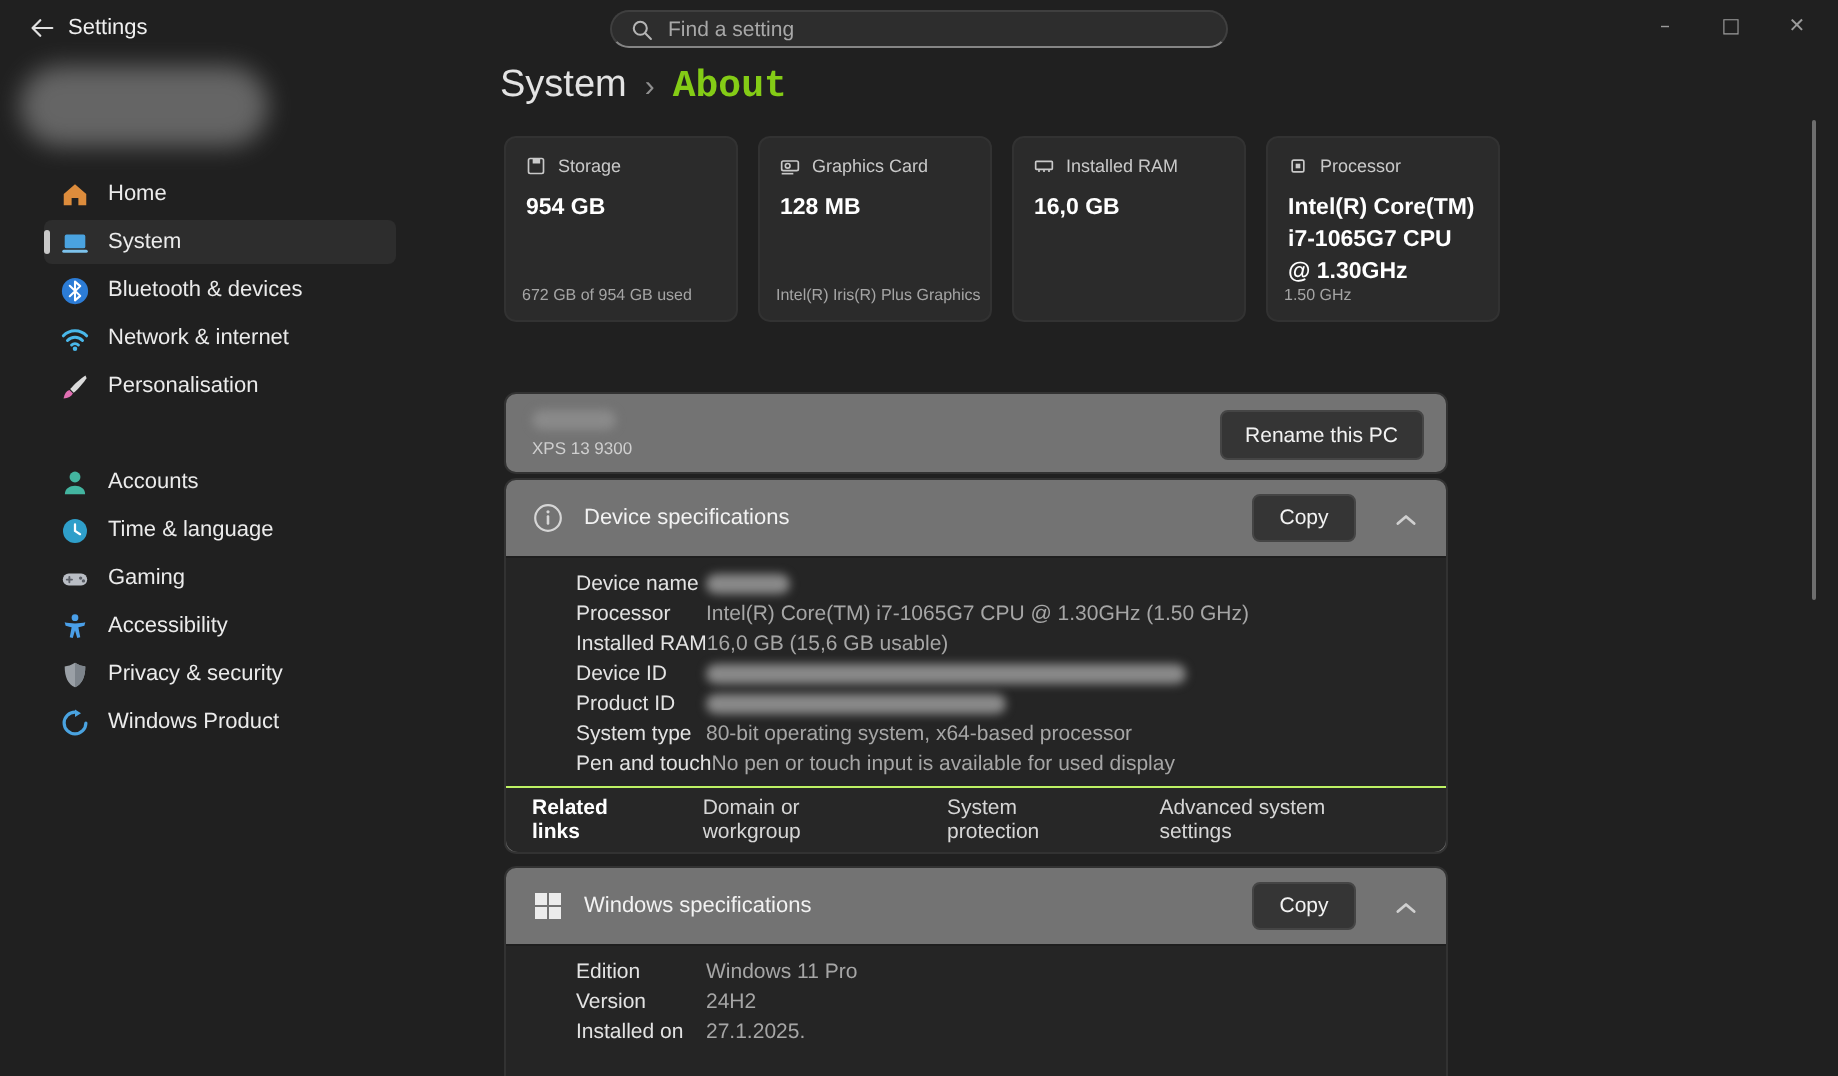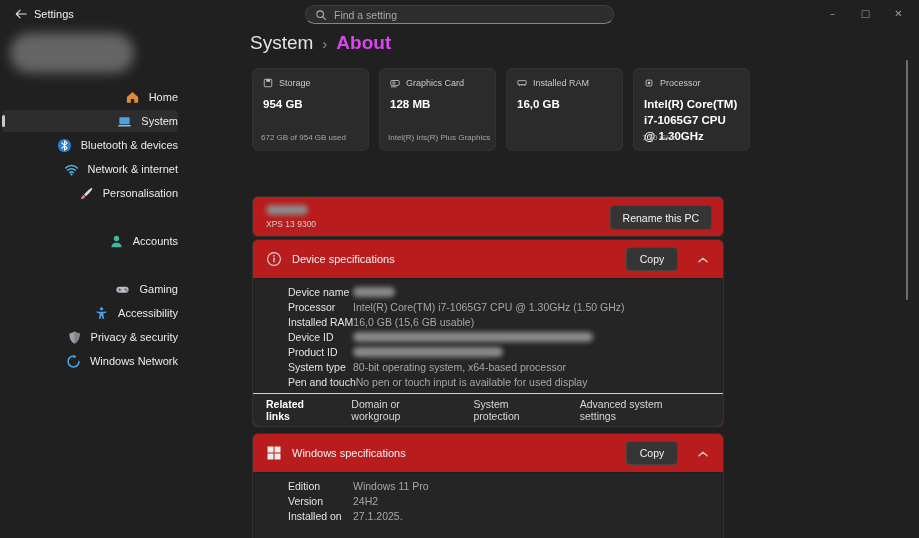--- a/index.html
+++ b/index.html
@@ -22,40 +22,40 @@
     position:absolute; left:305px; top:5px; width:309px; height:19px;
     background:#2d2d2d; border:1px solid #3f3f3f; border-bottom:1px solid #858585;
     border-radius:10px; display:flex; align-items:center; padding:0 9px; gap:7px;
   }
   .searchbox input { background:transparent; border:0; outline:0; color:#cfcfcf; font-size:10.5px; width:100%; font-family:inherit; }
   .searchbox input::placeholder { color:#a8a8a8; }
 
   
   .sidebar { position:absolute; left:0; top:28px; width:232px; bottom:0; }
   .profile-blur { position:absolute; left:10px; top:5px; width:124px; height:40px; border-radius:20px; background:#6d6d6d; filter:blur(6px); opacity:.9; }
-  .nav-item { position:absolute; left:2px; width:176px; height:22px; border-radius:4px; display:flex; align-items:center; cursor:pointer;justify-content:flex-end; }
+  .nav-item { position:absolute; left:22px; width:176px; height:22px; border-radius:4px; display:flex; align-items:center; cursor:pointer; }
   .nav-item.selected { background:#2d2d2d; }
   .nav-indicator { position:absolute; left:0; top:5px; width:3px; height:12px; border-radius:2px; background:#c8c8c8; display:none; }
   .nav-item.selected .nav-indicator { display:block; }
   .nav-icon { margin-left:8px; width:15px; height:15px; flex:0 0 15px; }
   .nav-label { margin-left:9px; font-size:11px; color:#ebebeb; white-space:nowrap; }
 
   
   .breadcrumb { position:absolute; left:250px; top:32px; font-size:19px; display:flex; align-items:center; }
   .crumb-parent { color:#e3e3e3; }
   .crumb-sep { color:#8f8f8f; font-size:15px; margin:1px 9px 0 9px; }
-  .crumb-current { color:#d946ef; font-weight:bold; }
+  .crumb-current { color:#84cc16; font-weight:bold;font-family:Liberation Mono, monospace; }
 
   .cards { position:absolute; left:252px; top:68px; display:flex; gap:10px; }
-  .sum-card { width:117px; height:83px; background:#2b2b2b; border:1px solid #323232; border-radius:6px; padding:9px 10px; position:relative; }
+  .sum-card { width:117px; height:93px; background:#2b2b2b; border:1px solid #323232; border-radius:6px; padding:9px 10px; position:relative; }
   .sum-head { display:flex; align-items:center; gap:6px; color:#c9c9c9; font-size:9px; white-space:nowrap; }
   .sum-value { margin-top:9px; font-size:11.5px; font-weight:bold; color:#fff; line-height:1.38; }
   .sum-foot { position:absolute; left:8px; bottom:8px; font-size:8px; color:#a5a5a5; white-space:nowrap; }
 
-  .block { position:absolute; left:252px; width:472px; background:#b91c1c; border:1px solid #323232; border-radius:6px; }
+  .block { position:absolute; left:252px; width:472px; background:#737373; border:1px solid #323232; border-radius:6px; }
 
   
   #rename-block { top:196px; height:41px; }
   .devname-blur { position:absolute; left:13px; top:8px; width:42px; height:10px; border-radius:5px; background:#8a8a8a; filter:blur(2.5px); }
   .model-label { position:absolute; left:13px; top:22px; font-size:8.5px; color:#cfcfcf; }
   .btn {
     background:#353535; border:1px solid #454545; border-radius:4px; color:#f2f2f2;
     font-size:10.5px; display:flex; align-items:center; justify-content:center;
     font-family:inherit; cursor:pointer;
   }
@@ -179,20 +179,30 @@
 
     <span class="nav-icon">
         <svg viewBox="0 0 16 16">
           <circle cx="8" cy="4.8" r="2.9" fill="#43b5a0"></circle>
           <path d="M2.6 14 C2.6 10.9 5.1 9.4 8 9.4 C10.9 9.4 13.4 10.9 13.4 14 Z" fill="#43b5a0"></path>
         </svg>
       </span>
     <span class="nav-label">Accounts</span>
   </div>
 
+  <div class="nav-item" style="top:226px">
+
+    <span class="nav-icon">
+        <svg viewBox="0 0 16 16">
+          <circle cx="8" cy="8" r="6.4" fill="#2f9fca"></circle>
+          <path d="M8 4.5 V8 L10.7 9.7" stroke="#fff" stroke-width="1.2" fill="none" stroke-linecap="round"></path>
+        </svg>
+      </span>
+    <span class="nav-label">Time &amp; language</span>
+  </div>
 
   <div class="nav-item" style="top:250px">
 
     <span class="nav-icon">
         <svg viewBox="0 0 16 16">
           <rect x="1.5" y="5" width="13" height="6.5" rx="3.2" fill="#b9bdc4"></rect>
           <path d="M5 6.9 v2.8 M3.6 8.3 h2.8" stroke="#5a5e66" stroke-width="1" stroke-linecap="round"></path>
           <circle cx="11" cy="7.5" r="0.9" fill="#5a5e66"></circle>
           <circle cx="12.5" cy="9" r="0.9" fill="#5a5e66"></circle>
         </svg>
@@ -223,21 +233,21 @@
   </div>
 
   <div class="nav-item" style="top:322px">
 
     <span class="nav-icon">
         <svg viewBox="0 0 16 16">
           <path d="M13.8 8 A5.8 5.8 0 1 1 8 2.2" stroke="#4aa3e0" stroke-width="1.7" fill="none" stroke-linecap="round"></path>
           <path d="M8 0.8 L11.2 2.8 L8 4.8 Z" fill="#4aa3e0"></path>
         </svg>
       </span>
-    <span class="nav-label">Windows Network</span>
+    <span class="nav-label">Windows Product</span>
   </div>
 </div>
 
 <div class="breadcrumb">
   <span class="crumb-parent">System</span>
   <span class="crumb-sep">›</span>
   <span class="crumb-current">About</span>
 </div>
 
 <div class="cards">

